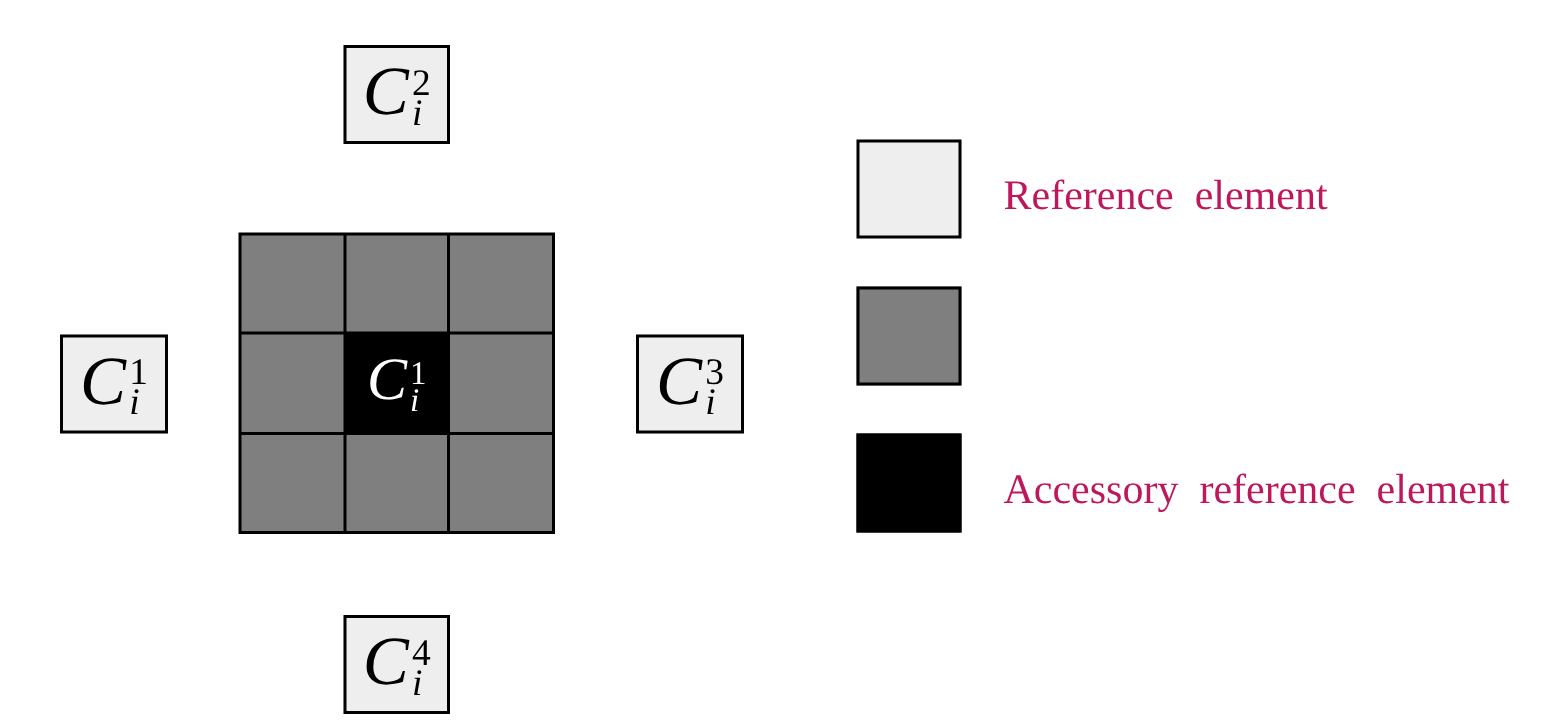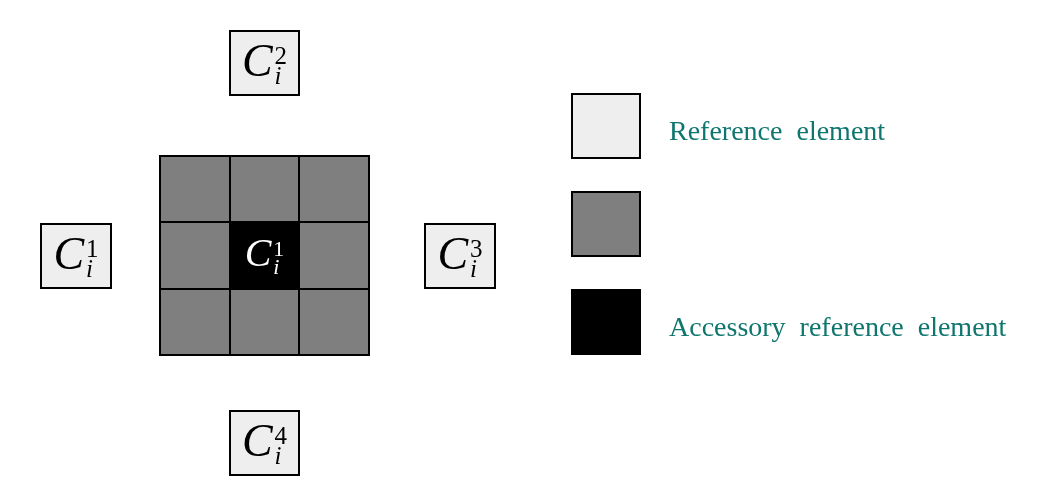--- a/index.html
+++ b/index.html
@@ -85,21 +85,21 @@
   .legend-row:last-child { margin-bottom: 0; }
   .swatch {
     box-sizing: border-box;
     width: 70px; height: 66px;
     border: 2px solid #000000;
     flex: 0 0 auto;
   }
   .legend-label {
     margin-left: 28px;
     font-size: 28px;
-    color: #0f766e;
+    color: #be185d;
     word-spacing: 7px;
     white-space: nowrap;
     transform: translateY(5px);
   }
 </style>
 </head>
 <body>
 
 <div class="canvas">
 

